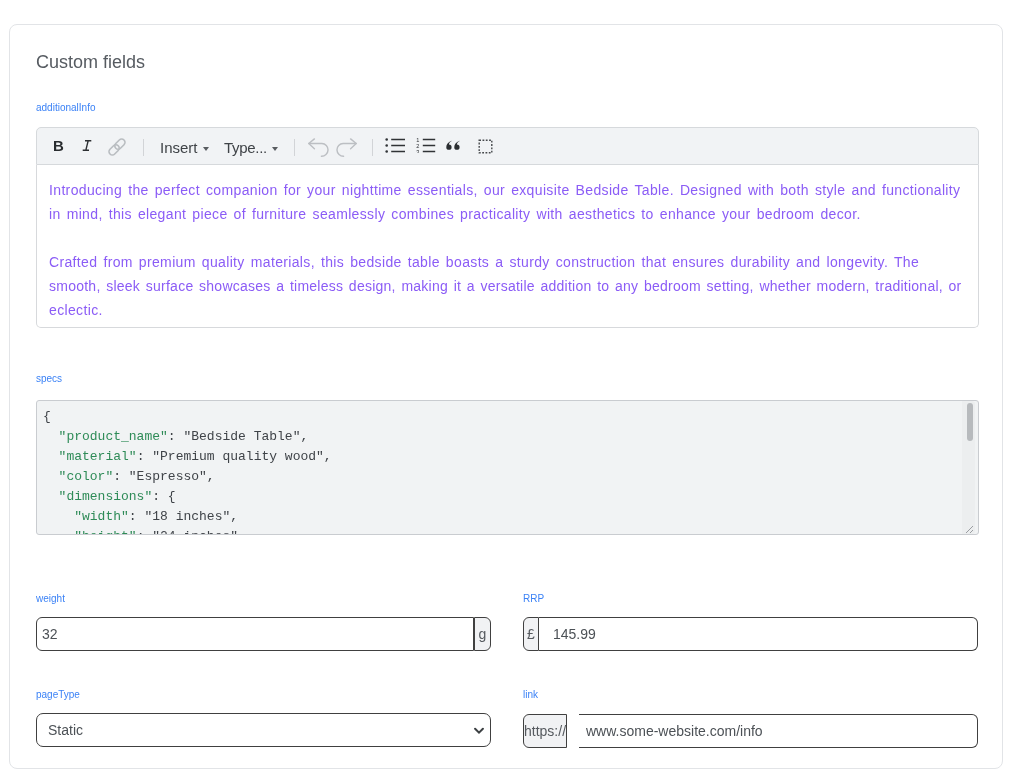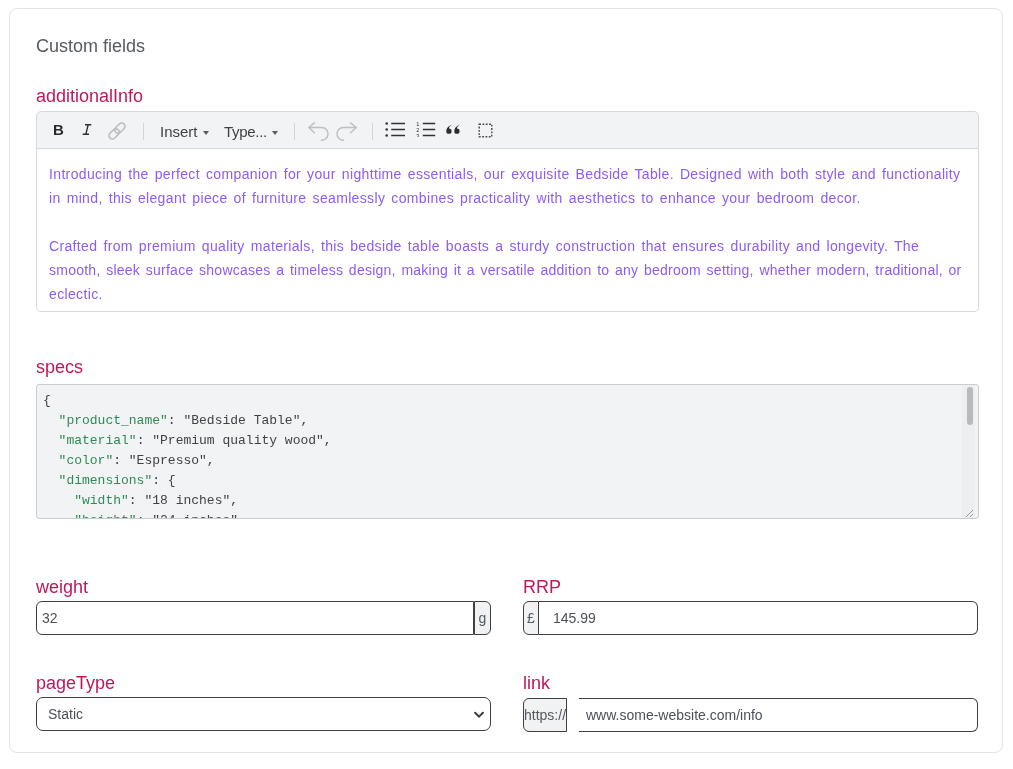--- a/index.html
+++ b/index.html
@@ -1,22 +1,22 @@
 <!DOCTYPE html>
 <html><head>
 <meta charset="utf-8">
 <style>
   * { box-sizing: border-box; margin: 0; padding: 0; -webkit-font-smoothing: antialiased; }
   html,body { width:1013px; height:769px; background:#fff; font-family:"Liberation Sans", sans-serif; }
   .card {
-    position:absolute; left:9px; top:8px; width:994px; height:745px;
+    position:absolute; left:9px; top:24px; width:994px; height:745px;
     background:#fff; border:1px solid #e2e4e7; border-radius:8px;
   }
   h2 { font-size:18px; font-weight:400; color:#565b61; position:absolute; top:27px; left:26px; }
-  .lbl { font-size:18px; font-weight:400; color:#be185d; position:absolute; }
+  .lbl { font-size:10px; font-weight:400; color:#3b82f6; position:absolute; }
   
   .editor { position:absolute; left:26px; top:102px; width:943px; }
   .toolbar {
     height:38px; background:#f1f3f5; border:1px solid #d6d9dc;
     border-radius:5px 5px 0 0; display:flex; align-items:center;
     position:relative;
   }
   .tb-b { font-size:15px; font-weight:700; color:#292c2f; position:absolute; top:9px; }
   .sep { position:absolute; top:11px; width:1px; height:17px; background:#d2d4d7; }
   .dd { position:absolute; top:11px; font-size:15px; color:#3f4347; }

